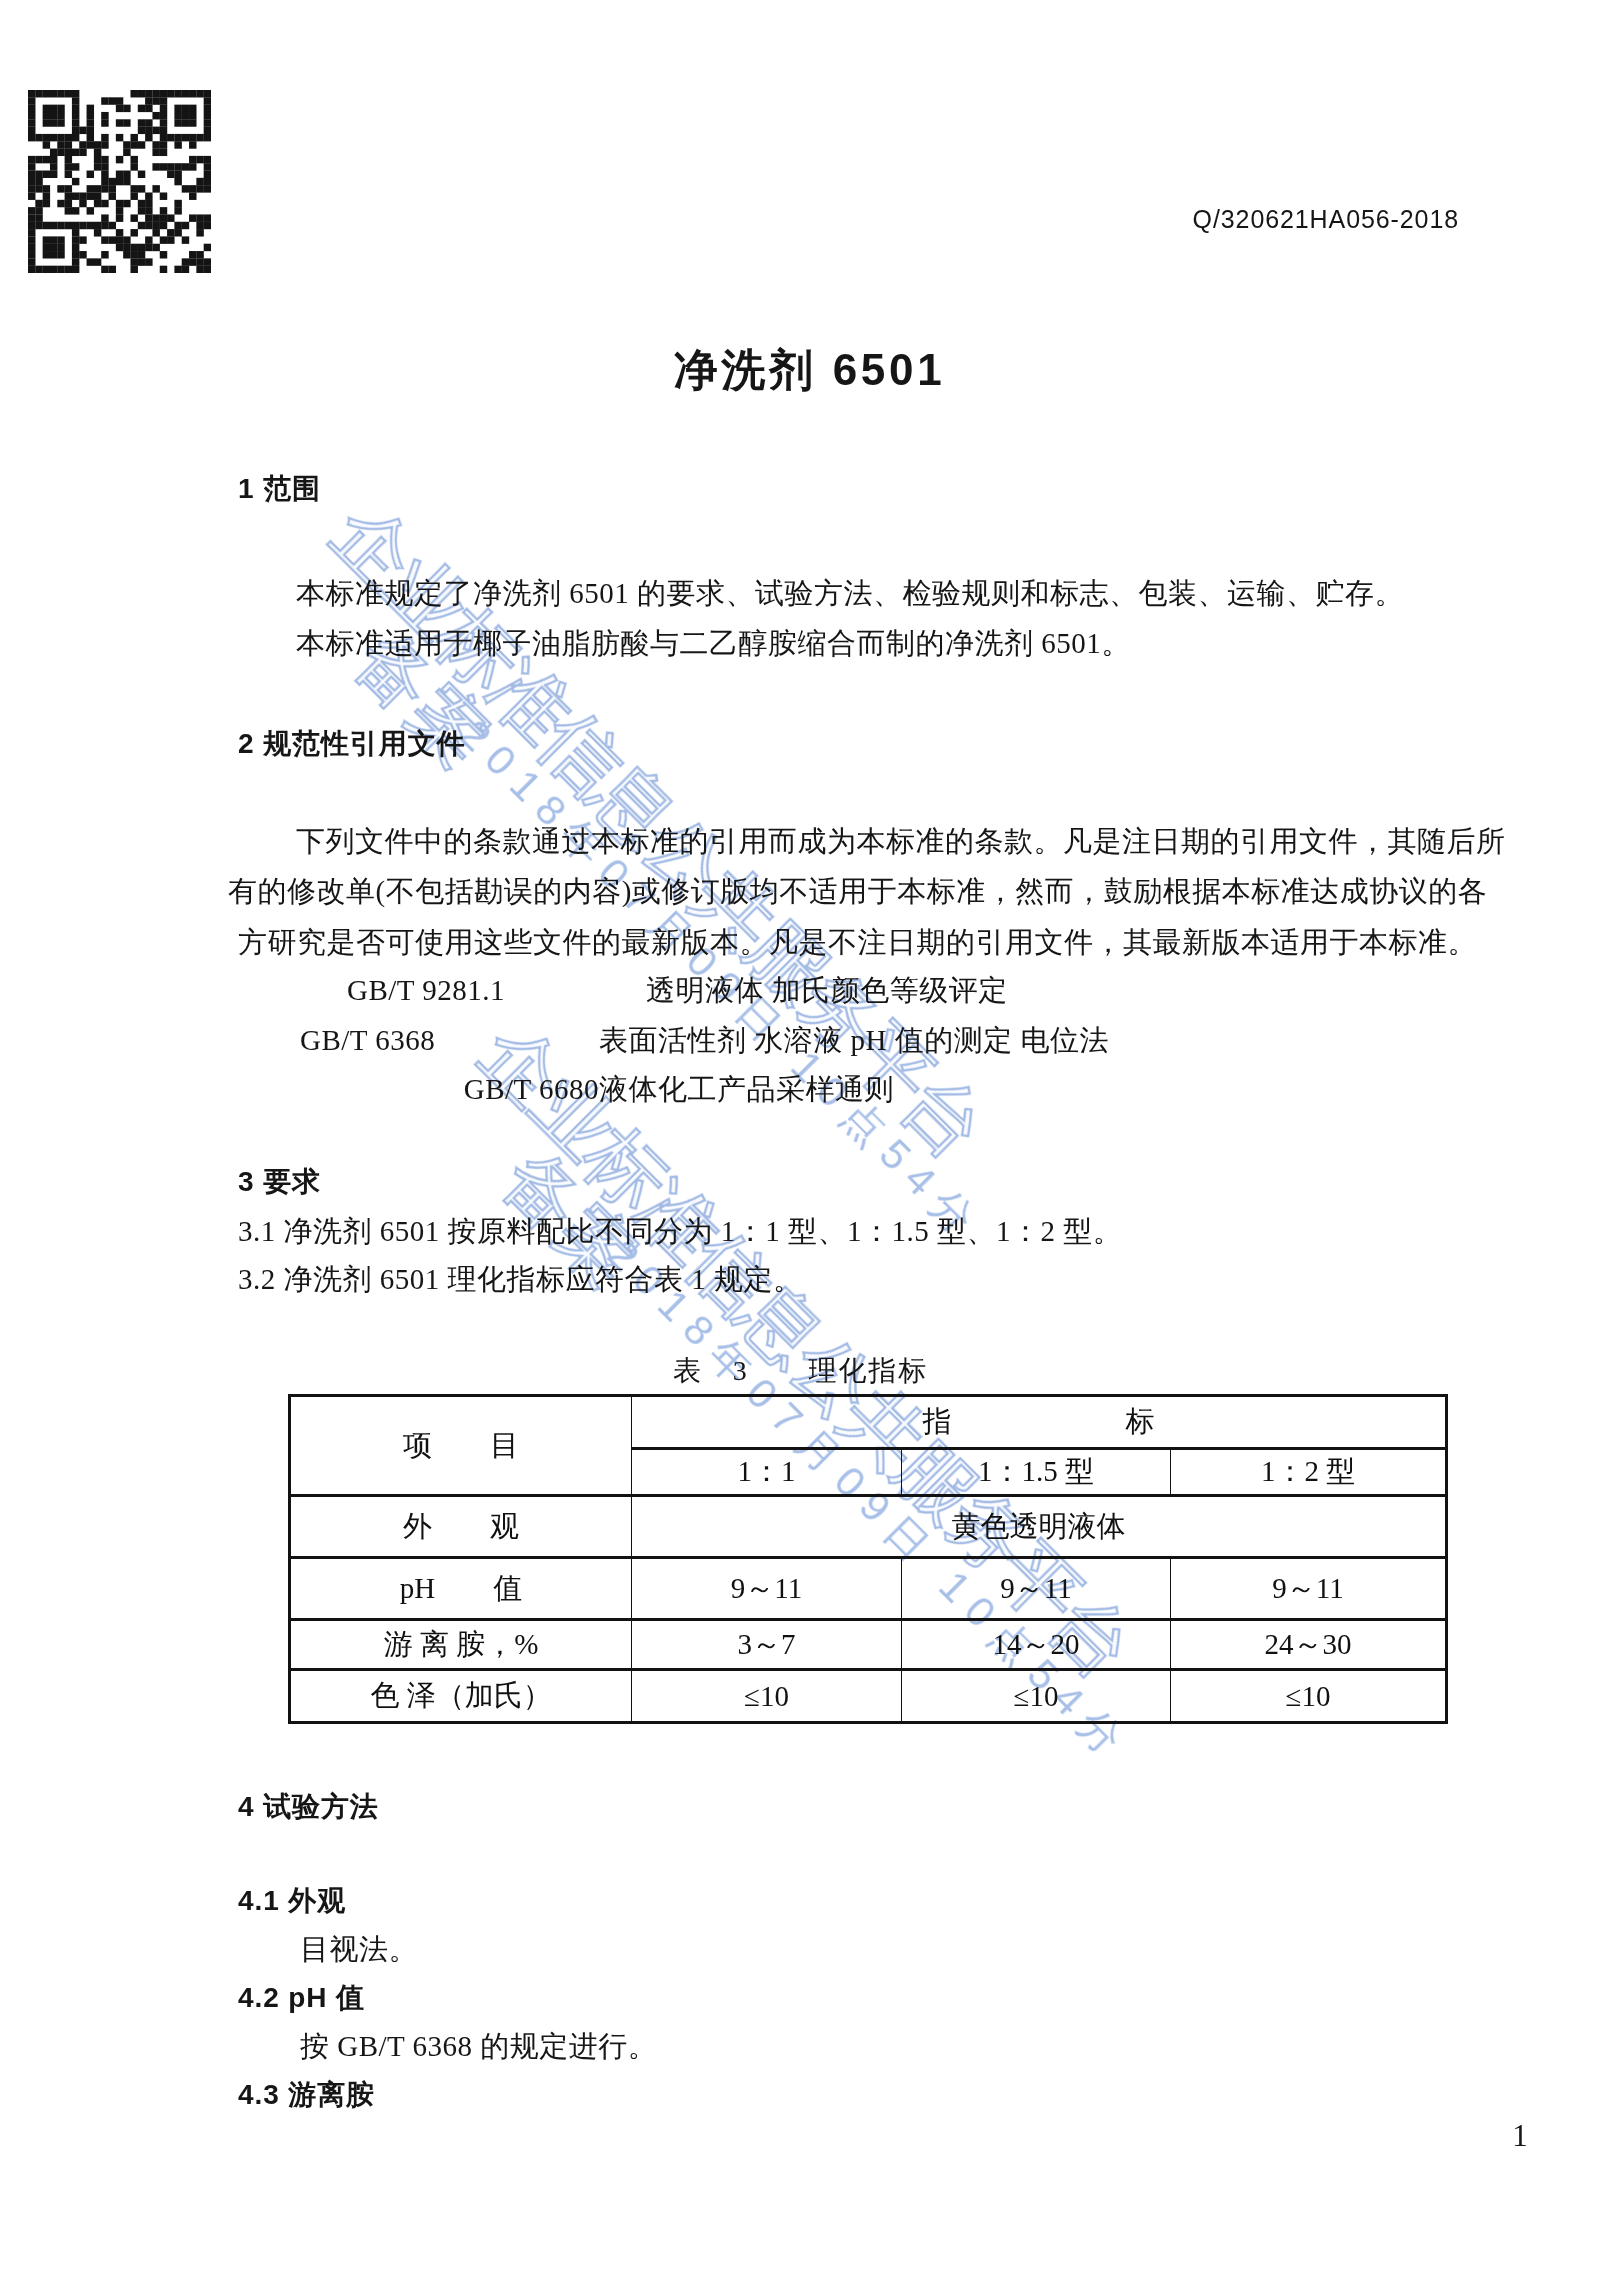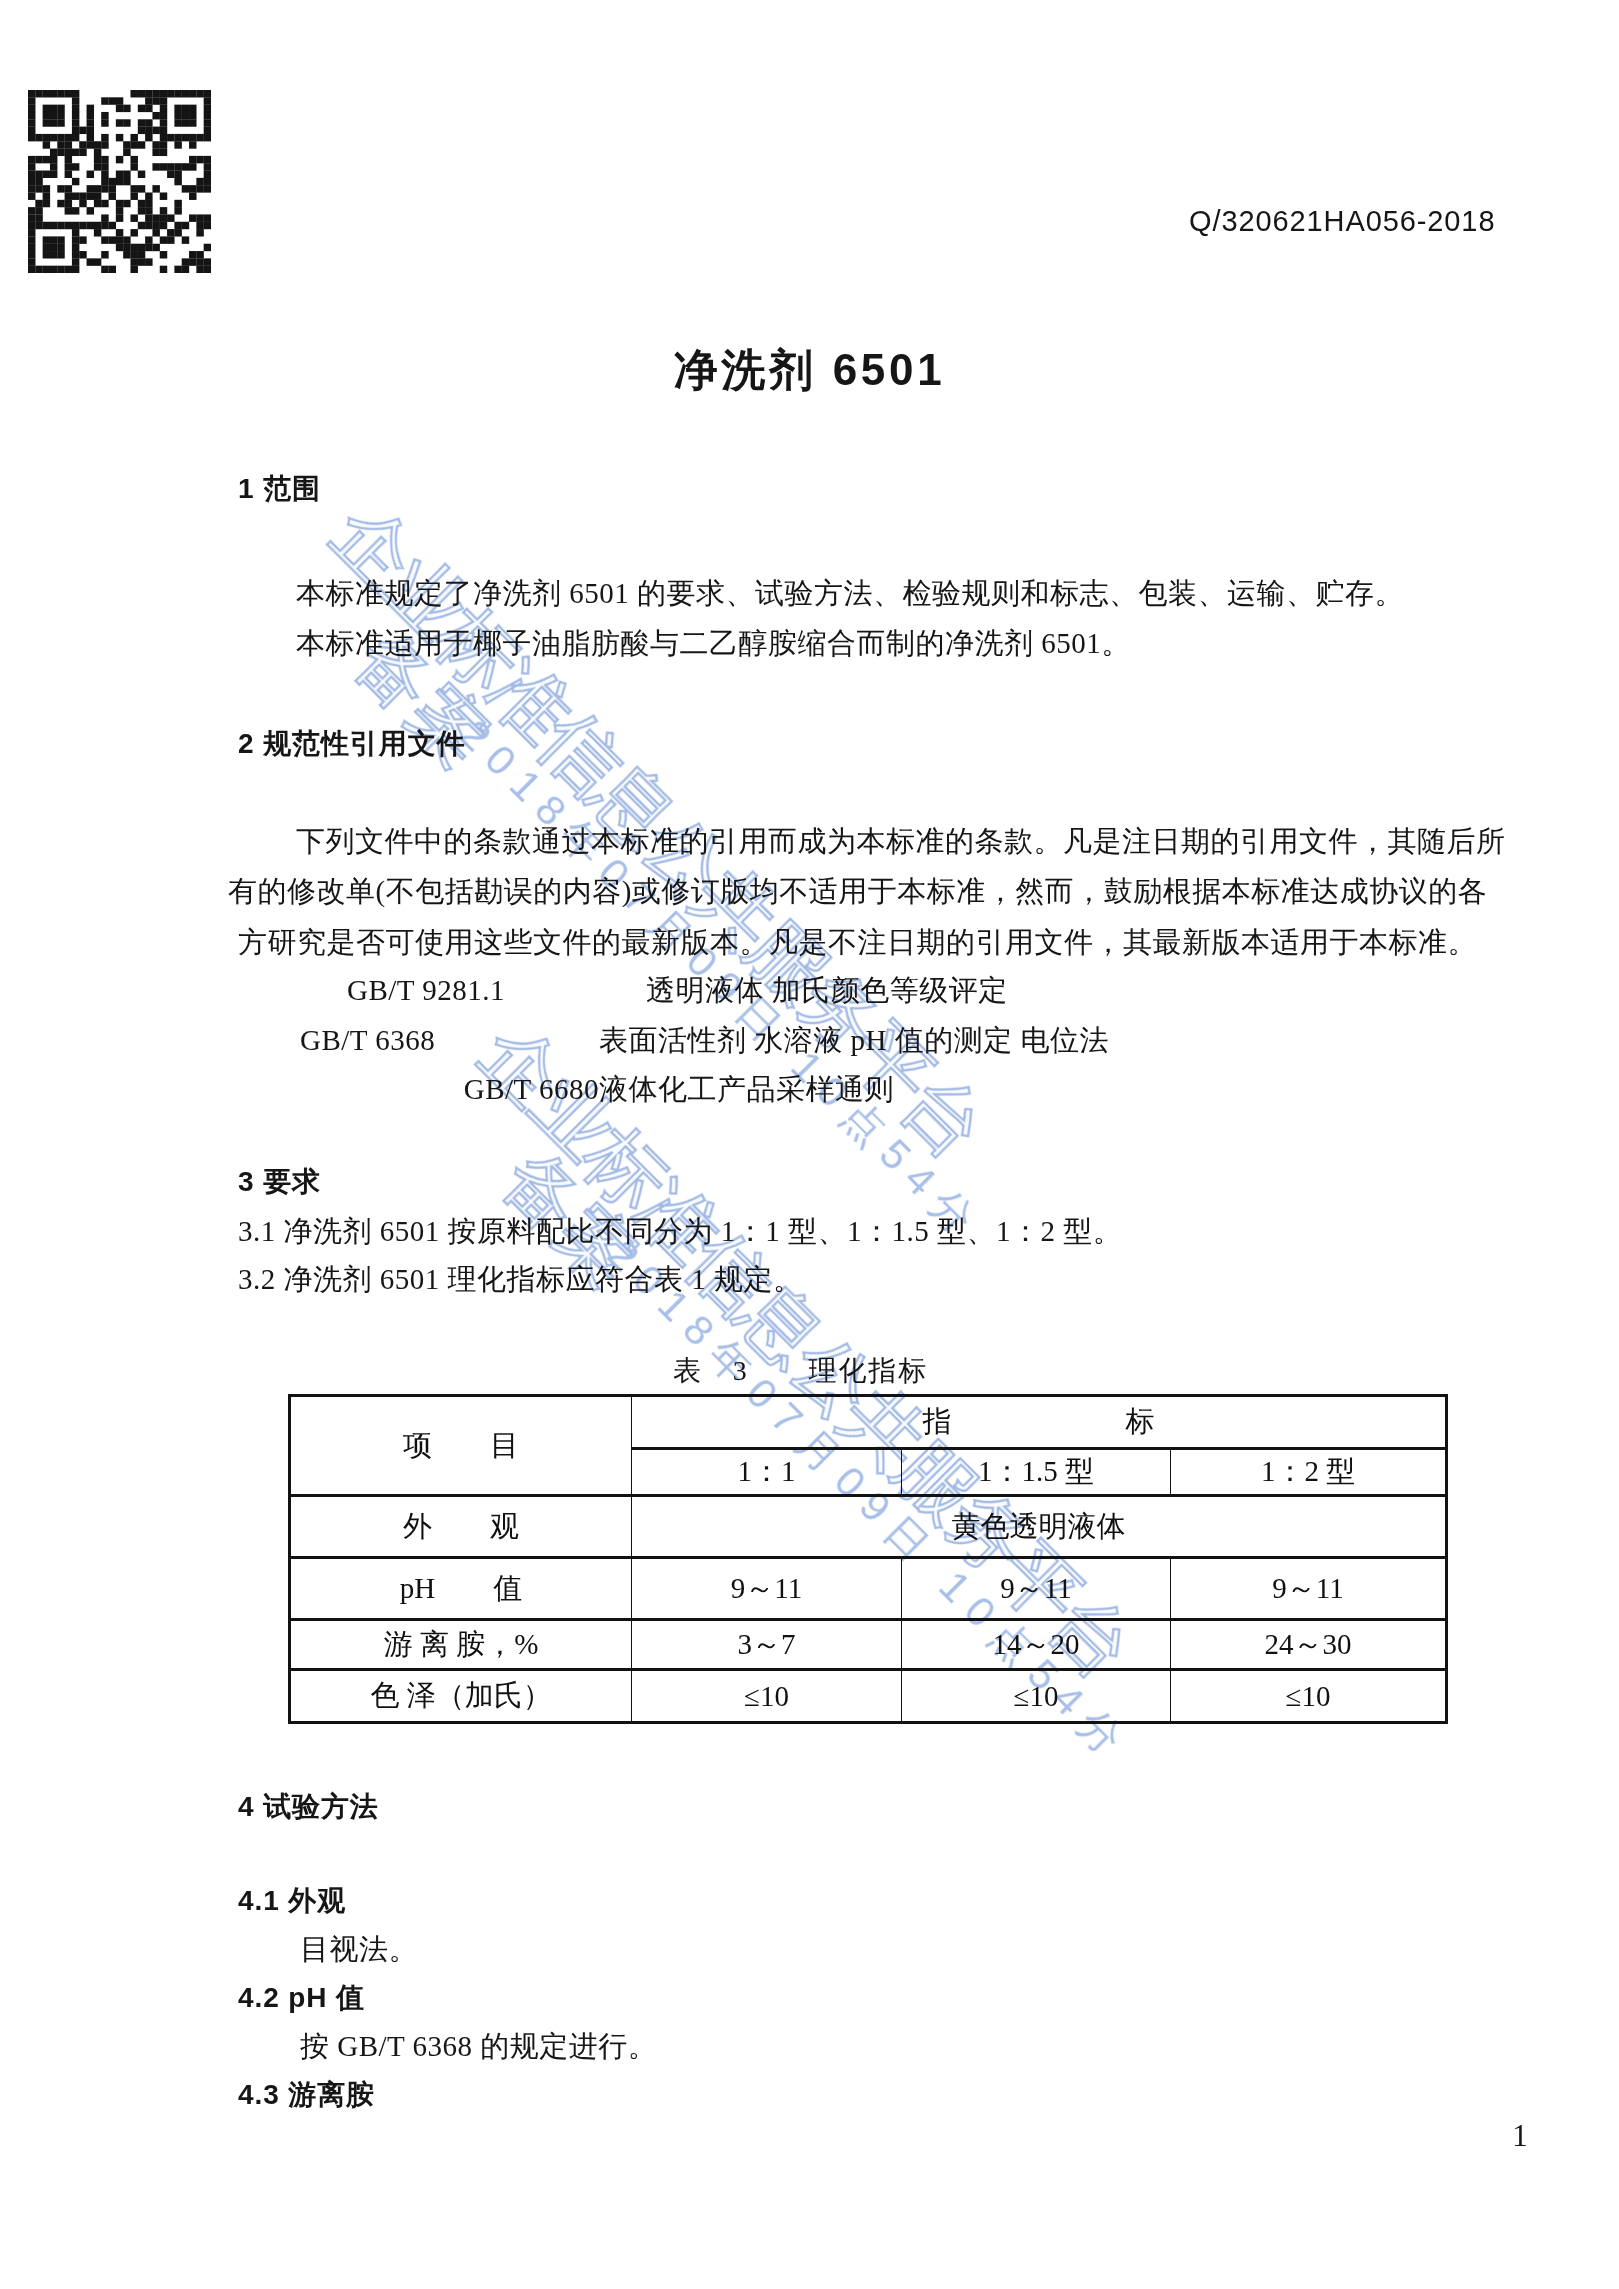--- a/index.html
+++ b/index.html
@@ -7,21 +7,21 @@
     width:1619px;height:2290px;position:relative;background:#ffffff;
     font-family:"Liberation Serif","DejaVu Serif",serif;color:#161616;
     overflow:hidden;
   }
   .abs{position:absolute;white-space:nowrap;}
   .body-line{font-size:29px;line-height:35px;letter-spacing:0.5px;}
   .sec-head{font-size:28px;line-height:35px;font-weight:bold;
     font-family:Liberation Sans, sans-serif;letter-spacing:0.9px;}
   .doc-code{
     font-family:"Liberation Sans","DejaVu Sans",sans-serif;
-    font-size:29px;letter-spacing:0.9px;text-align:right;width:270px;
+    font-size:25px;letter-spacing:0.9px;text-align:right;width:270px;
   }
   .doc-title{
     left:0;top:341px;width:1619px;text-align:center;
     font-family:"Liberation Sans","DejaVu Sans",sans-serif;
     font-size:44px;font-weight:bold;letter-spacing:3.7px;
   }
   .ref-code{display:inline-block;width:299px;}
   .table-caption{font-size:28px;letter-spacing:1.9px;}
   
   table.spec{

